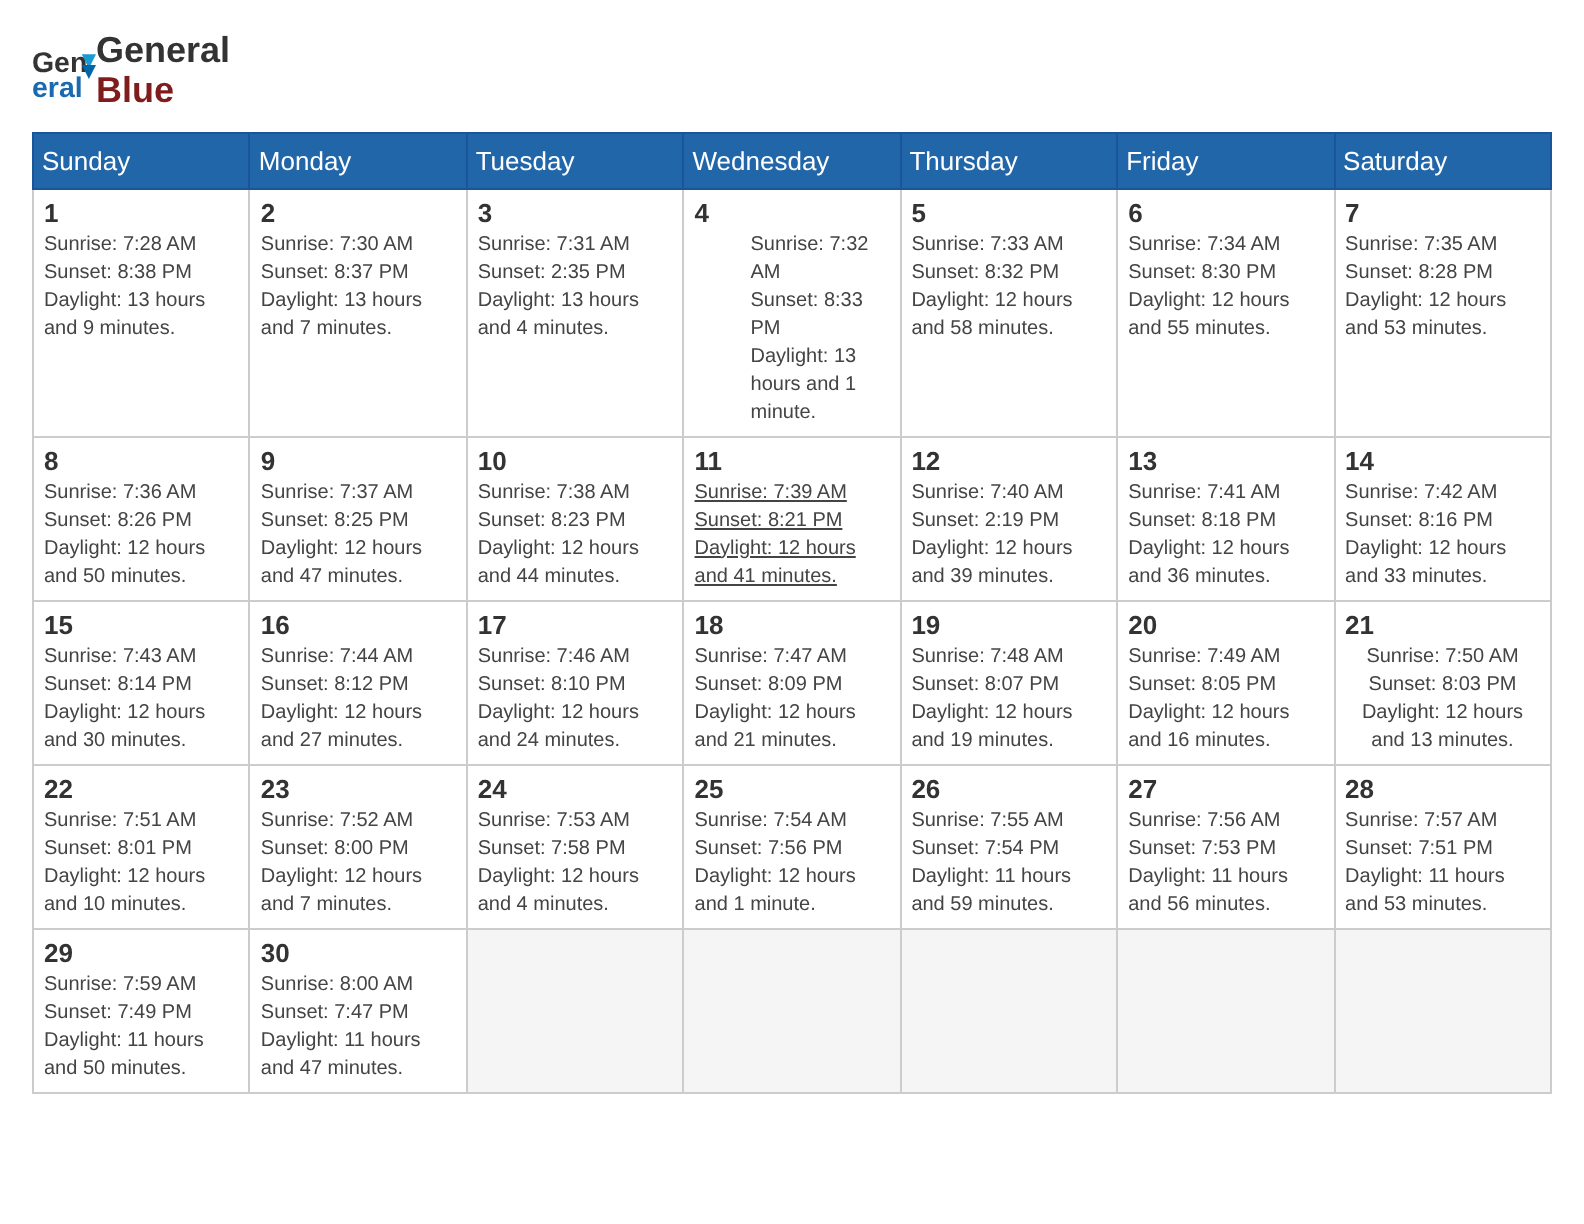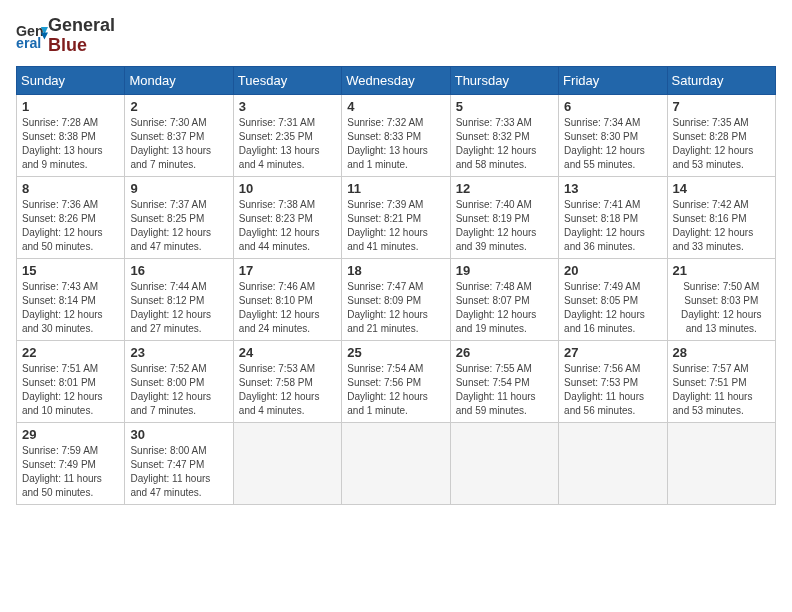--- a/index.html
+++ b/index.html
@@ -122,21 +122,21 @@
 Daylight: 13 hours and 7 minutes.</div>
         </td>
         <td>
           <span class="day-num">3</span>
           <div class="day-info" style="white-space: pre-line;">Sunrise: 7:31 AM
 Sunset: 2:35 PM
 Daylight: 13 hours and 4 minutes.</div>
         </td>
         <td>
           <span class="day-num">4</span>
-          <div class="day-info" style="white-space: pre-line;">Sunrise: 7:32 AM
+          <div class="day-info" style="white-space: pre-line; margin-left: 28px;">Sunrise: 7:32 AM
 Sunset: 8:33 PM
 Daylight: 13 hours and 1 minute.</div>
         </td>
         <td>
           <span class="day-num">5</span>
           <div class="day-info" style="white-space: pre-line;">Sunrise: 7:33 AM
 Sunset: 8:32 PM
 Daylight: 12 hours and 58 minutes.</div>
         </td>
         <td>
@@ -166,28 +166,28 @@
 Daylight: 12 hours and 47 minutes.</div>
         </td>
         <td>
           <span class="day-num">10</span>
           <div class="day-info" style="white-space: pre-line;">Sunrise: 7:38 AM
 Sunset: 8:23 PM
 Daylight: 12 hours and 44 minutes.</div>
         </td>
         <td>
           <span class="day-num">11</span>
-          <div class="day-info" style="white-space: pre-line;">Sunrise: 7:39 AM
+          <div class="day-info" style="white-space: pre-line; text-decoration: underline;">Sunrise: 7:39 AM
 Sunset: 8:21 PM
 Daylight: 12 hours and 41 minutes.</div>
         </td>
         <td>
           <span class="day-num">12</span>
           <div class="day-info" style="white-space: pre-line;">Sunrise: 7:40 AM
-Sunset: 8:19 PM
+Sunset: 2:19 PM
 Daylight: 12 hours and 39 minutes.</div>
         </td>
         <td>
           <span class="day-num">13</span>
           <div class="day-info" style="white-space: pre-line;">Sunrise: 7:41 AM
 Sunset: 8:18 PM
 Daylight: 12 hours and 36 minutes.</div>
         </td>
         <td>
           <span class="day-num">14</span>

